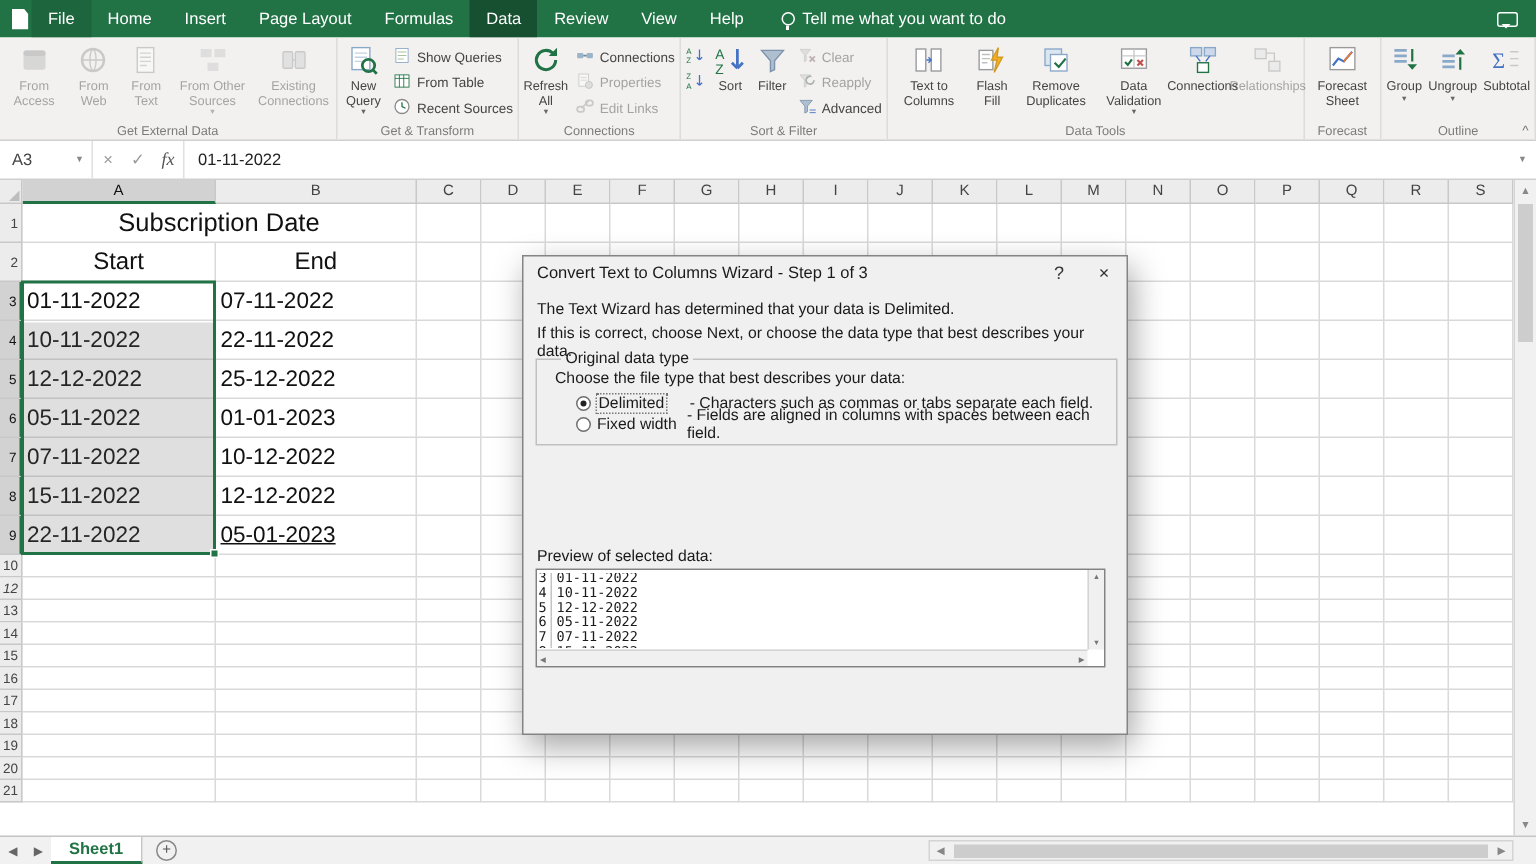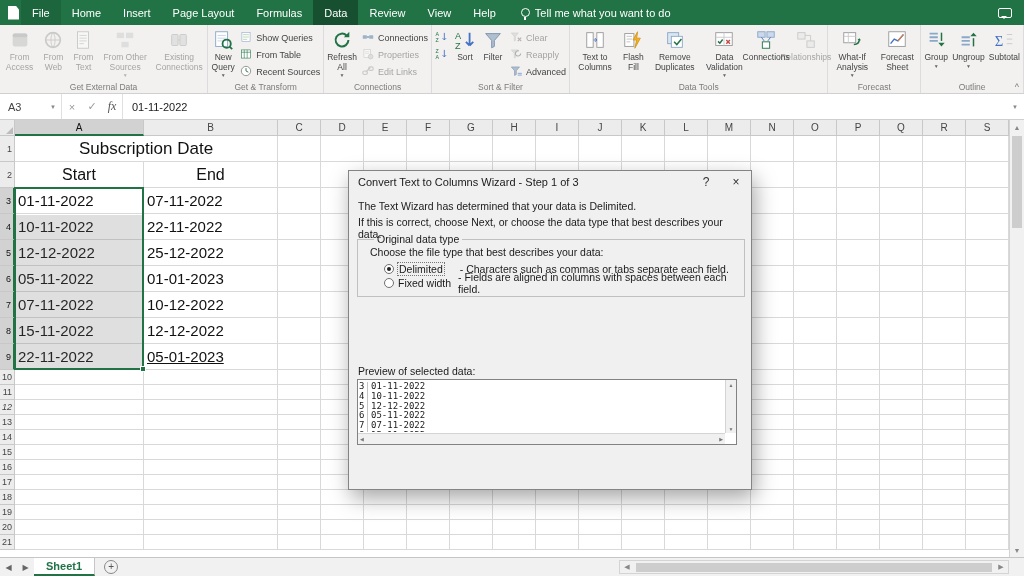--- a/index.html
+++ b/index.html
@@ -394,32 +394,20 @@
             <span class="lbl">Relationships</span>
           </div>
         </div>
         <div class="rgroup-label">Data Tools</div>
       </div>
       <div class="rgroup">
         <div class="rgroup-content">
           <div class="rlarge">
             <span class="ico">
               <svg width="22" height="22" viewBox="0 0 24 24">
-                <rect x="3" y="4" width="13" height="11" fill="#fff" stroke="#9a9a9a"></rect>
-                <path d="M3 8h13M8 4v11" stroke="#c9c9c9"></path>
-                <path d="M14 17c4 0 6-2 6-6" fill="none" stroke="#217346" stroke-width="1.6"></path>
-                <path d="M21.8 12.5l-1.6-2.4-2.2 1.6z" fill="#217346"></path>
-              </svg>
-            </span>
-            <span class="lbl">What-If Analysis</span>
-            <span class="arrow">▼</span>
-          </div>
-          <div class="rlarge">
-            <span class="ico">
-              <svg width="22" height="22" viewBox="0 0 24 24">
                 <rect x="3" y="3" width="18" height="16" fill="#fff" stroke="#9a9a9a"></rect>
                 <path d="M5 16l4-5 4 2 6-7" fill="none" stroke="#4472c4" stroke-width="1.6"></path>
                 <path d="M13 13l6-7" stroke="#ed7d31" stroke-width="1.2"></path>
               </svg>
             </span>
             <span class="lbl">Forecast Sheet</span>
           </div>
         </div>
         <div class="rgroup-label">Forecast</div>
       </div>
@@ -710,42 +698,20 @@
       <div class="cell" style="width: 43px;"></div>
       <div class="cell" style="width: 43px;"></div>
       <div class="cell" style="width: 43px;"></div>
       <div class="cell" style="width: 43px;"></div>
       <div class="cell" style="width: 43px;"></div>
       <div class="cell" style="width: 43px;"></div>
       <div class="cell" style="width: 43px;"></div>
       <div class="cell" style="width: 43px;"></div>
       <div class="cell" style="width: 43px;"></div>
     </div>
-    <div class="grow" style="height: 15px;">
-      <div class="rowhdr">11</div>
-      <div class="cell" style="width: 129px;"></div>
-      <div class="cell" style="width: 134px;"></div>
-      <div class="cell" style="width: 43px;"></div>
-      <div class="cell" style="width: 43px;"></div>
-      <div class="cell" style="width: 43px;"></div>
-      <div class="cell" style="width: 43px;"></div>
-      <div class="cell" style="width: 43px;"></div>
-      <div class="cell" style="width: 43px;"></div>
-      <div class="cell" style="width: 43px;"></div>
-      <div class="cell" style="width: 43px;"></div>
-      <div class="cell" style="width: 43px;"></div>
-      <div class="cell" style="width: 43px;"></div>
-      <div class="cell" style="width: 43px;"></div>
-      <div class="cell" style="width: 43px;"></div>
-      <div class="cell" style="width: 43px;"></div>
-      <div class="cell" style="width: 43px;"></div>
-      <div class="cell" style="width: 43px;"></div>
-      <div class="cell" style="width: 43px;"></div>
-      <div class="cell" style="width: 43px;"></div>
-    </div>
     <div class="grow" style="height: 15px; font-style: italic;">
       <div class="rowhdr">12</div>
       <div class="cell" style="width: 129px;"></div>
       <div class="cell" style="width: 134px;"></div>
       <div class="cell" style="width: 43px;"></div>
       <div class="cell" style="width: 43px;"></div>
       <div class="cell" style="width: 43px;"></div>
       <div class="cell" style="width: 43px;"></div>
       <div class="cell" style="width: 43px;"></div>
       <div class="cell" style="width: 43px;"></div>

